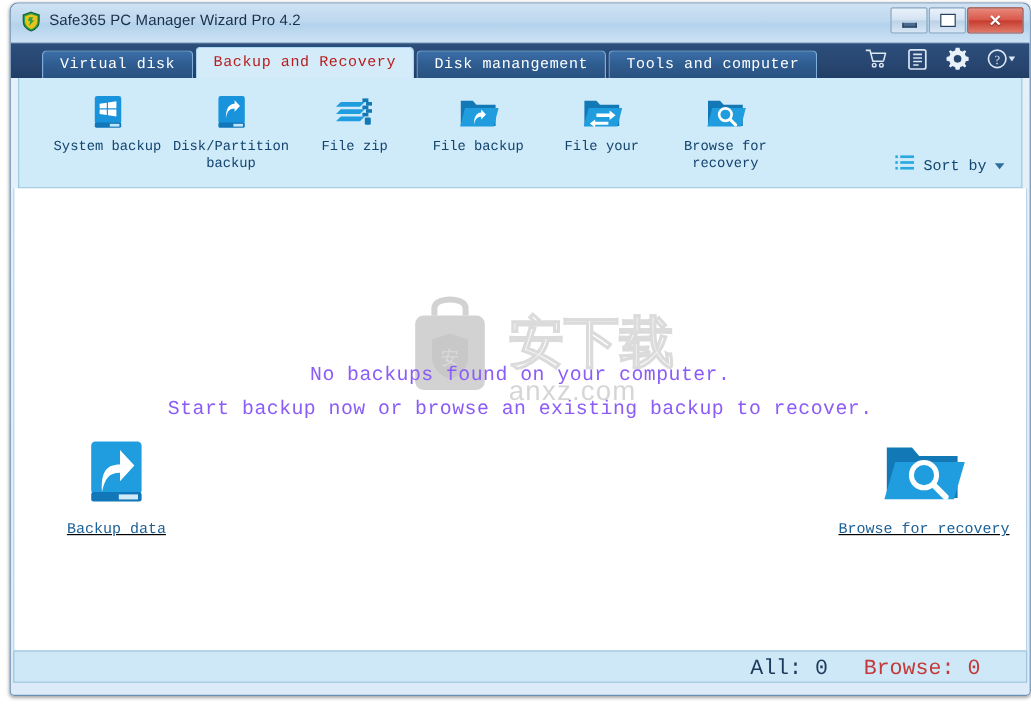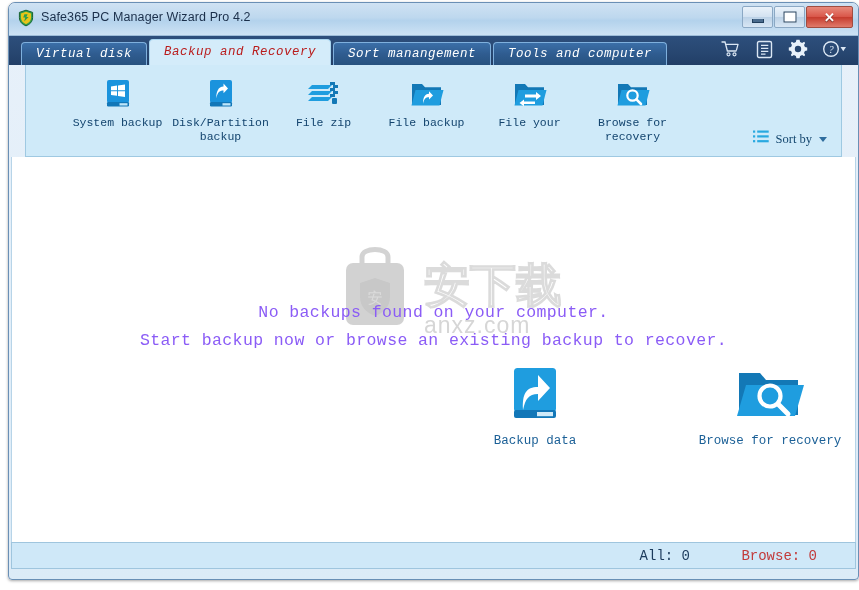--- a/index.html
+++ b/index.html
@@ -101,24 +101,23 @@
     font-family: "Liberation Sans", sans-serif;
     text-shadow: 0 1px 1px rgba(0,0,0,0.45);
     line-height: 1;
   }
 
   
   #tabstrip {
     position: relative;
     height: 29px;
     background: linear-gradient(to bottom, #2d4f7c 0%, #274670 60%, #223e66 100%);
-    padding-left: 12px;
+    padding-left: 26px;
     display: flex;
     align-items: flex-end;
-    font-style: italic;
   }
   .tab {
     height: 23px;
     line-height: 23px;
     margin-right: 2px;
     padding: 0 14px;
     font-family: "Liberation Mono", "DejaVu Sans Mono", monospace;
     font-size: 12.5px;
     letter-spacing: 0.5px;
     border-radius: 4px 4px 0 0;
@@ -157,23 +156,22 @@
   .toolicon svg { display: block; }
 
   
   #icontoolbar {
     position: relative;
     height: 92px;
     background: #cfeaf9;
     border-bottom: 1px solid #9fc9e2;
     border-left: 1px solid #9fc9e2;
     border-right: 1px solid #9fc9e2;
-    margin: 0 16px;
+    margin: 0 6px;
     box-sizing: border-box;
-    padding-left: 18px;
   }
   .tbitems {
     display: flex;
     padding-left: 22px;
     padding-top: 10px;
   }
   .tbitem {
     width: 103px;
     text-align: center;
     cursor: default;
@@ -194,21 +192,21 @@
   #sortby {
     position: absolute;
     right: 14px;
     bottom: 8px;
     display: flex;
     align-items: center;
     gap: 7px;
     cursor: default;
   }
   #sortby .sb-label {
-    font-family: Liberation Serif, serif;
+    font-family: Liberation Mono, monospace;
     font-size: 12.5px;
     color: #14476f;
   }
   #sortby .caret {
     width: 0; height: 0;
     border-left: 4px solid transparent;
     border-right: 4px solid transparent;
     border-top: 5px solid #2f6d9e;
   }
 
@@ -245,22 +243,23 @@
     color: #8b5cf6;
     line-height: 28px;
     letter-spacing: 0.4px;
   }
   .actions {
     position: absolute;
     left: 0;
     right: 0;
     top: 205px;
     display: flex;
-    justify-content: flex-end;
+    justify-content: space-between;
     gap: 65px;
+    text-decoration: underline;
   }
   .action {
     width: 170px;
     text-align: center;
     cursor: default;
   }
   .action .a-ico {
     height: 66px;
     display: flex;
     align-items: center;
@@ -279,21 +278,21 @@
     height: 27px;
     margin: 0 2px 2px 2px;
     background: #cfe8f8;
     border: 1px solid #9fc5de;
     box-sizing: border-box;
   }
   #statusbar .st {
     position: absolute;
     top: 5px;
     font-family: "Liberation Mono", "DejaVu Sans Mono", monospace;
-    font-size: 14px;
+    font-size: 18px;
     margin-left: 48px;
   }
   #st-all { right: 165px; color: #1c3b5c; }
   #st-fail { right: 38px; color: #c23a3a; }
 </style>
 </head>
 <body>
 
 <div id="app-window">
 
@@ -316,21 +315,21 @@
       </div>
       <div class="winbtn close">
         <span class="gl close-glyph">✕</span>
       </div>
     </div>
   </div>
 
   <div id="tabstrip">
     <div class="tab">Virtual disk</div>
     <div class="tab active">Backup and Recovery</div>
-    <div class="tab">Sort manangement</div>
+    <div class="tab">Disk manangement</div>
     <div class="tab">Tools and computer</div>
 
     <div class="tools">
       <span class="toolicon">
         <svg width="19" height="18" viewBox="0 0 19 18">
           <path d="M1 2 H4 L6.4 11 H15" fill="none" stroke="#dbe7f4" stroke-width="1.3" stroke-linecap="round"></path>
           <path d="M4.8 4.3 H17 L15.3 10.6" fill="none" stroke="#dbe7f4" stroke-width="1.3" stroke-linejoin="round"></path>
           <circle cx="7.5" cy="14.3" r="1.5" fill="none" stroke="#dbe7f4" stroke-width="1.2"></circle>
           <circle cx="13.5" cy="14.3" r="1.5" fill="none" stroke="#dbe7f4" stroke-width="1.2"></circle>
         </svg>

